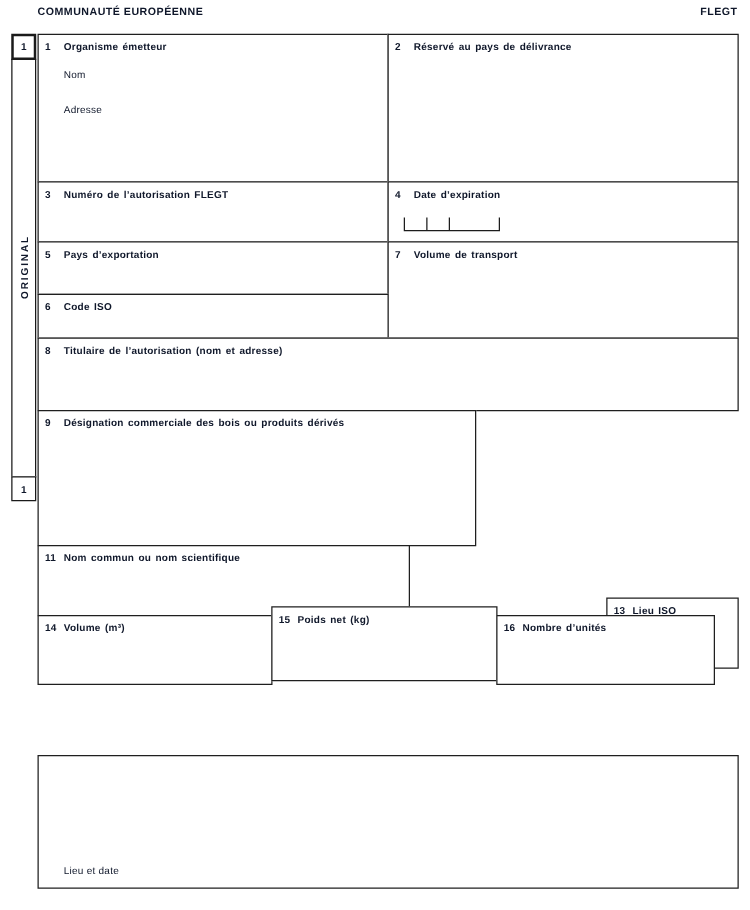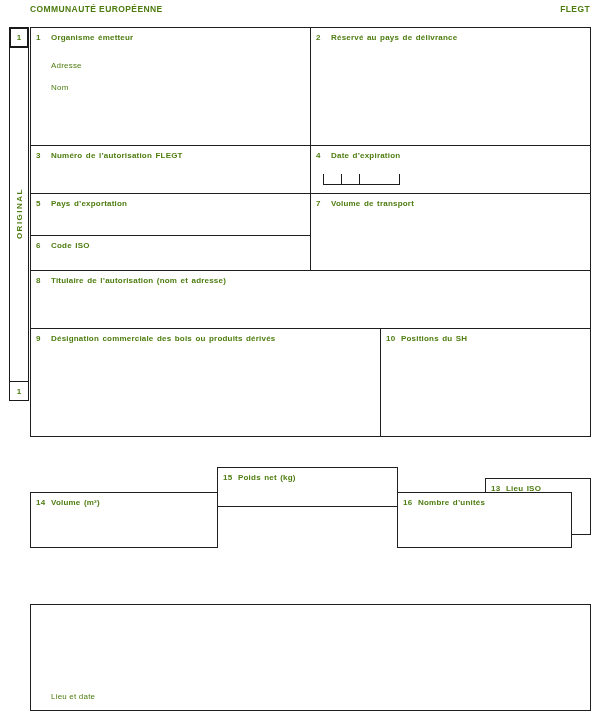--- a/index.html
+++ b/index.html
@@ -1,19 +1,19 @@
 <!DOCTYPE html>
 <html><head>
 <meta charset="utf-8">
 <style>
   html,body{margin:0;padding:0;background:#ffffff;}
   .page{
     position:relative;width:600px;height:728px;background:#ffffff;
     font-family:"Liberation Sans","DejaVu Sans",sans-serif;
-    color:#4d7c0f;overflow:hidden;
+    color:#0f172a;overflow:hidden;
     -webkit-font-smoothing:antialiased;
   }
   .hdr-left{position:absolute;left:30px;top:4px;font-size:8.5px;font-weight:bold;letter-spacing:.4px;}
   .hdr-right{position:absolute;right:10px;top:4px;font-size:8.5px;font-weight:bold;letter-spacing:.4px;}
 
   
   .copy-box{
     position:absolute;left:9px;width:20px;height:21px;box-sizing:border-box;
     border:2px solid #1a1a1a;display:flex;align-items:center;justify-content:center;
     font-size:8px;font-weight:bold;background:#fff;
@@ -66,22 +66,22 @@
     <span>1</span>
   </div>
 
   <div class="form-table">
 
     <div class="cell" style="left:0;top:0;width:281px;height:119px;">
       <div class="ct">
         <span class="num">1</span>
         <span class="lbl">Organisme émetteur</span>
       </div>
+      <div class="sub nom">Nom</div>
       <div class="sub adresse">Adresse</div>
-      <div class="sub nom">Nom</div>
     </div>
 
     <div class="cell" style="left:280px;top:0;width:281px;height:119px;">
       <div class="ct">
         <span class="num">2</span>
         <span class="lbl">Réservé au pays de délivrance</span>
       </div>
     </div>
 
     <div class="cell" style="left:0;top:118px;width:281px;height:49px;">
@@ -132,44 +132,44 @@
       </div>
     </div>
 
     <div class="cell" style="left:0;top:301px;width:351px;height:109px;">
       <div class="ct">
         <span class="num">9</span>
         <span class="lbl">Désignation commerciale des bois ou produits dérivés</span>
       </div>
     </div>
 
-    <div class="cell" style="left:350px;top:301px;width:211px;height:109px;">
+
+    <div class="cell" style="left:0;top:409px;width:298px;height:57px;">
       <div class="ct">
-        <span class="num">10</span>
-        <span class="lbl">Positions du SH</span>
+        <span class="num">11</span>
+        <span class="lbl">Nom commun ou nom scientifique</span>
       </div>
     </div>
-
 
 
     <div class="cell" style="left:455px;top:409px;width:106px;height:57px;margin-top:42px;">
       <div class="ct">
         <span class="num">13</span>
         <span class="lbl">Lieu ISO</span>
       </div>
     </div>
 
     <div class="cell" style="left:0;top:465px;width:188px;height:56px;">
       <div class="ct">
         <span class="num">14</span>
         <span class="lbl">Volume (m³)</span>
       </div>
     </div>
 
-    <div class="cell" style="left:187px;top:440px;width:181px;height:40px;">
+    <div class="cell" style="left:187px;top:458px;width:181px;height:60px;">
       <div class="ct">
         <span class="num">15</span>
         <span class="lbl">Poids net (kg)</span>
       </div>
     </div>
 
     <div class="cell" style="left:367px;top:465px;width:175px;height:56px;">
       <div class="ct">
         <span class="num">16</span>
         <span class="lbl">Nombre d’unités</span>

